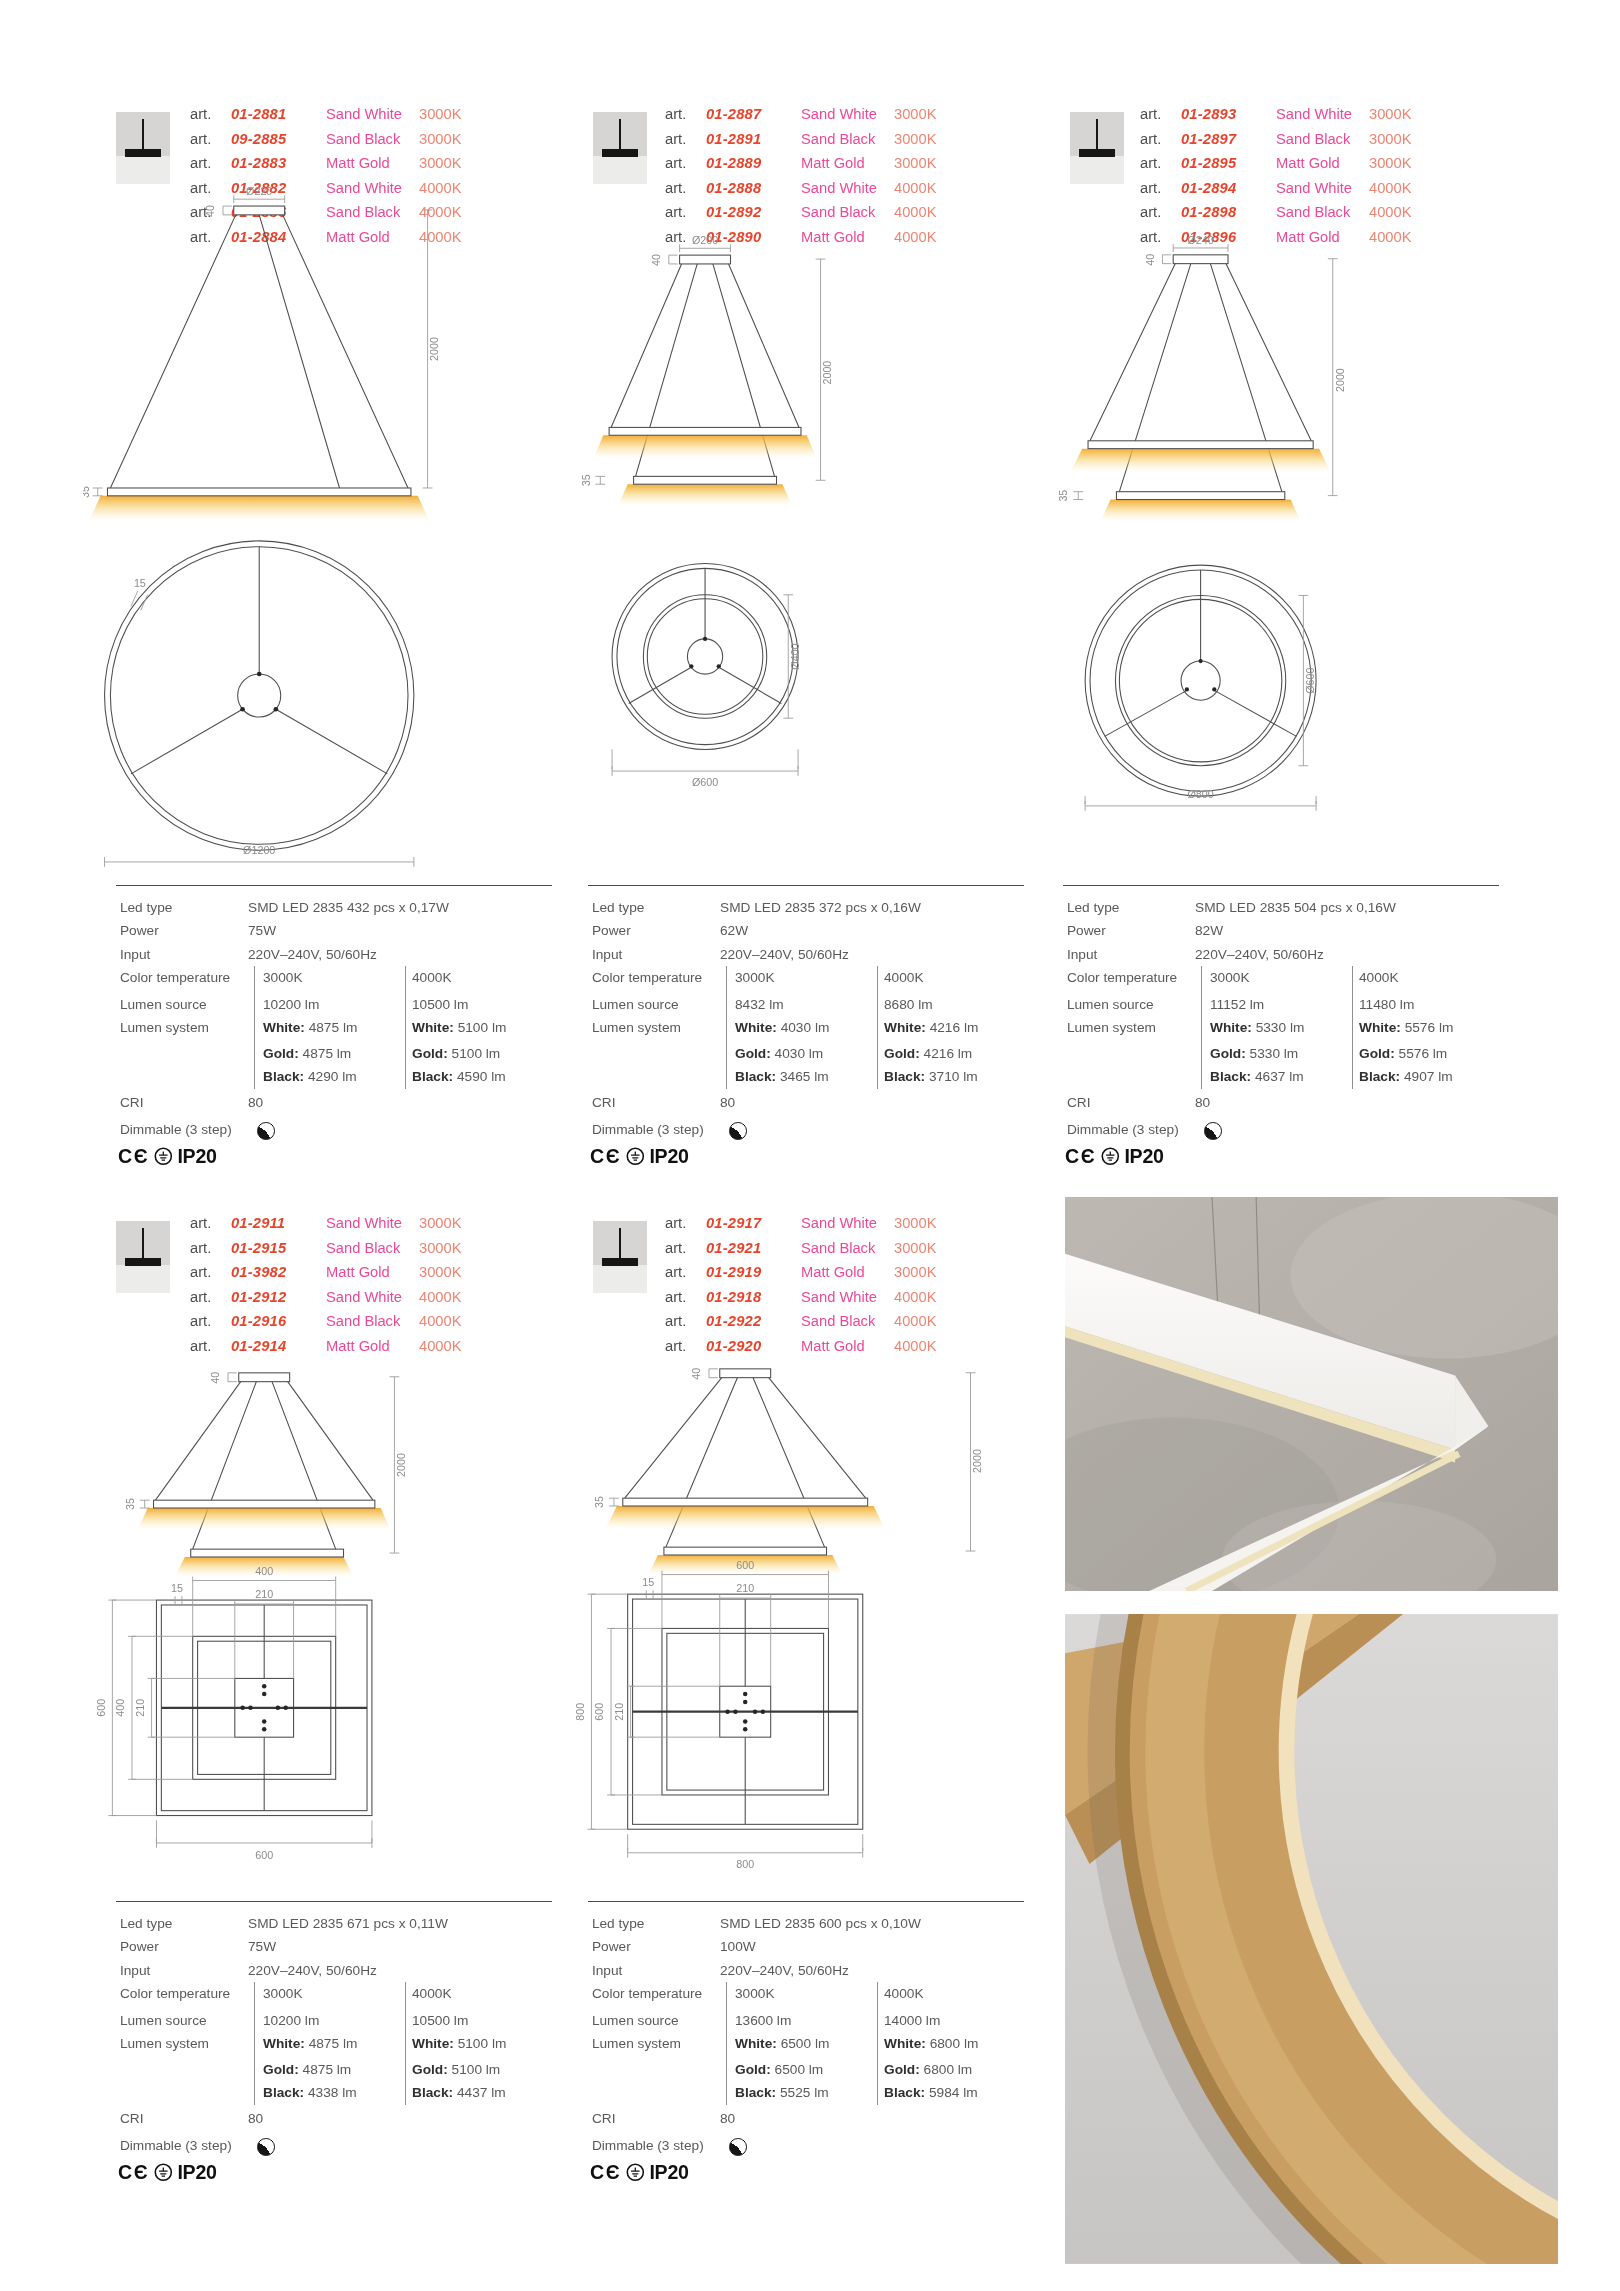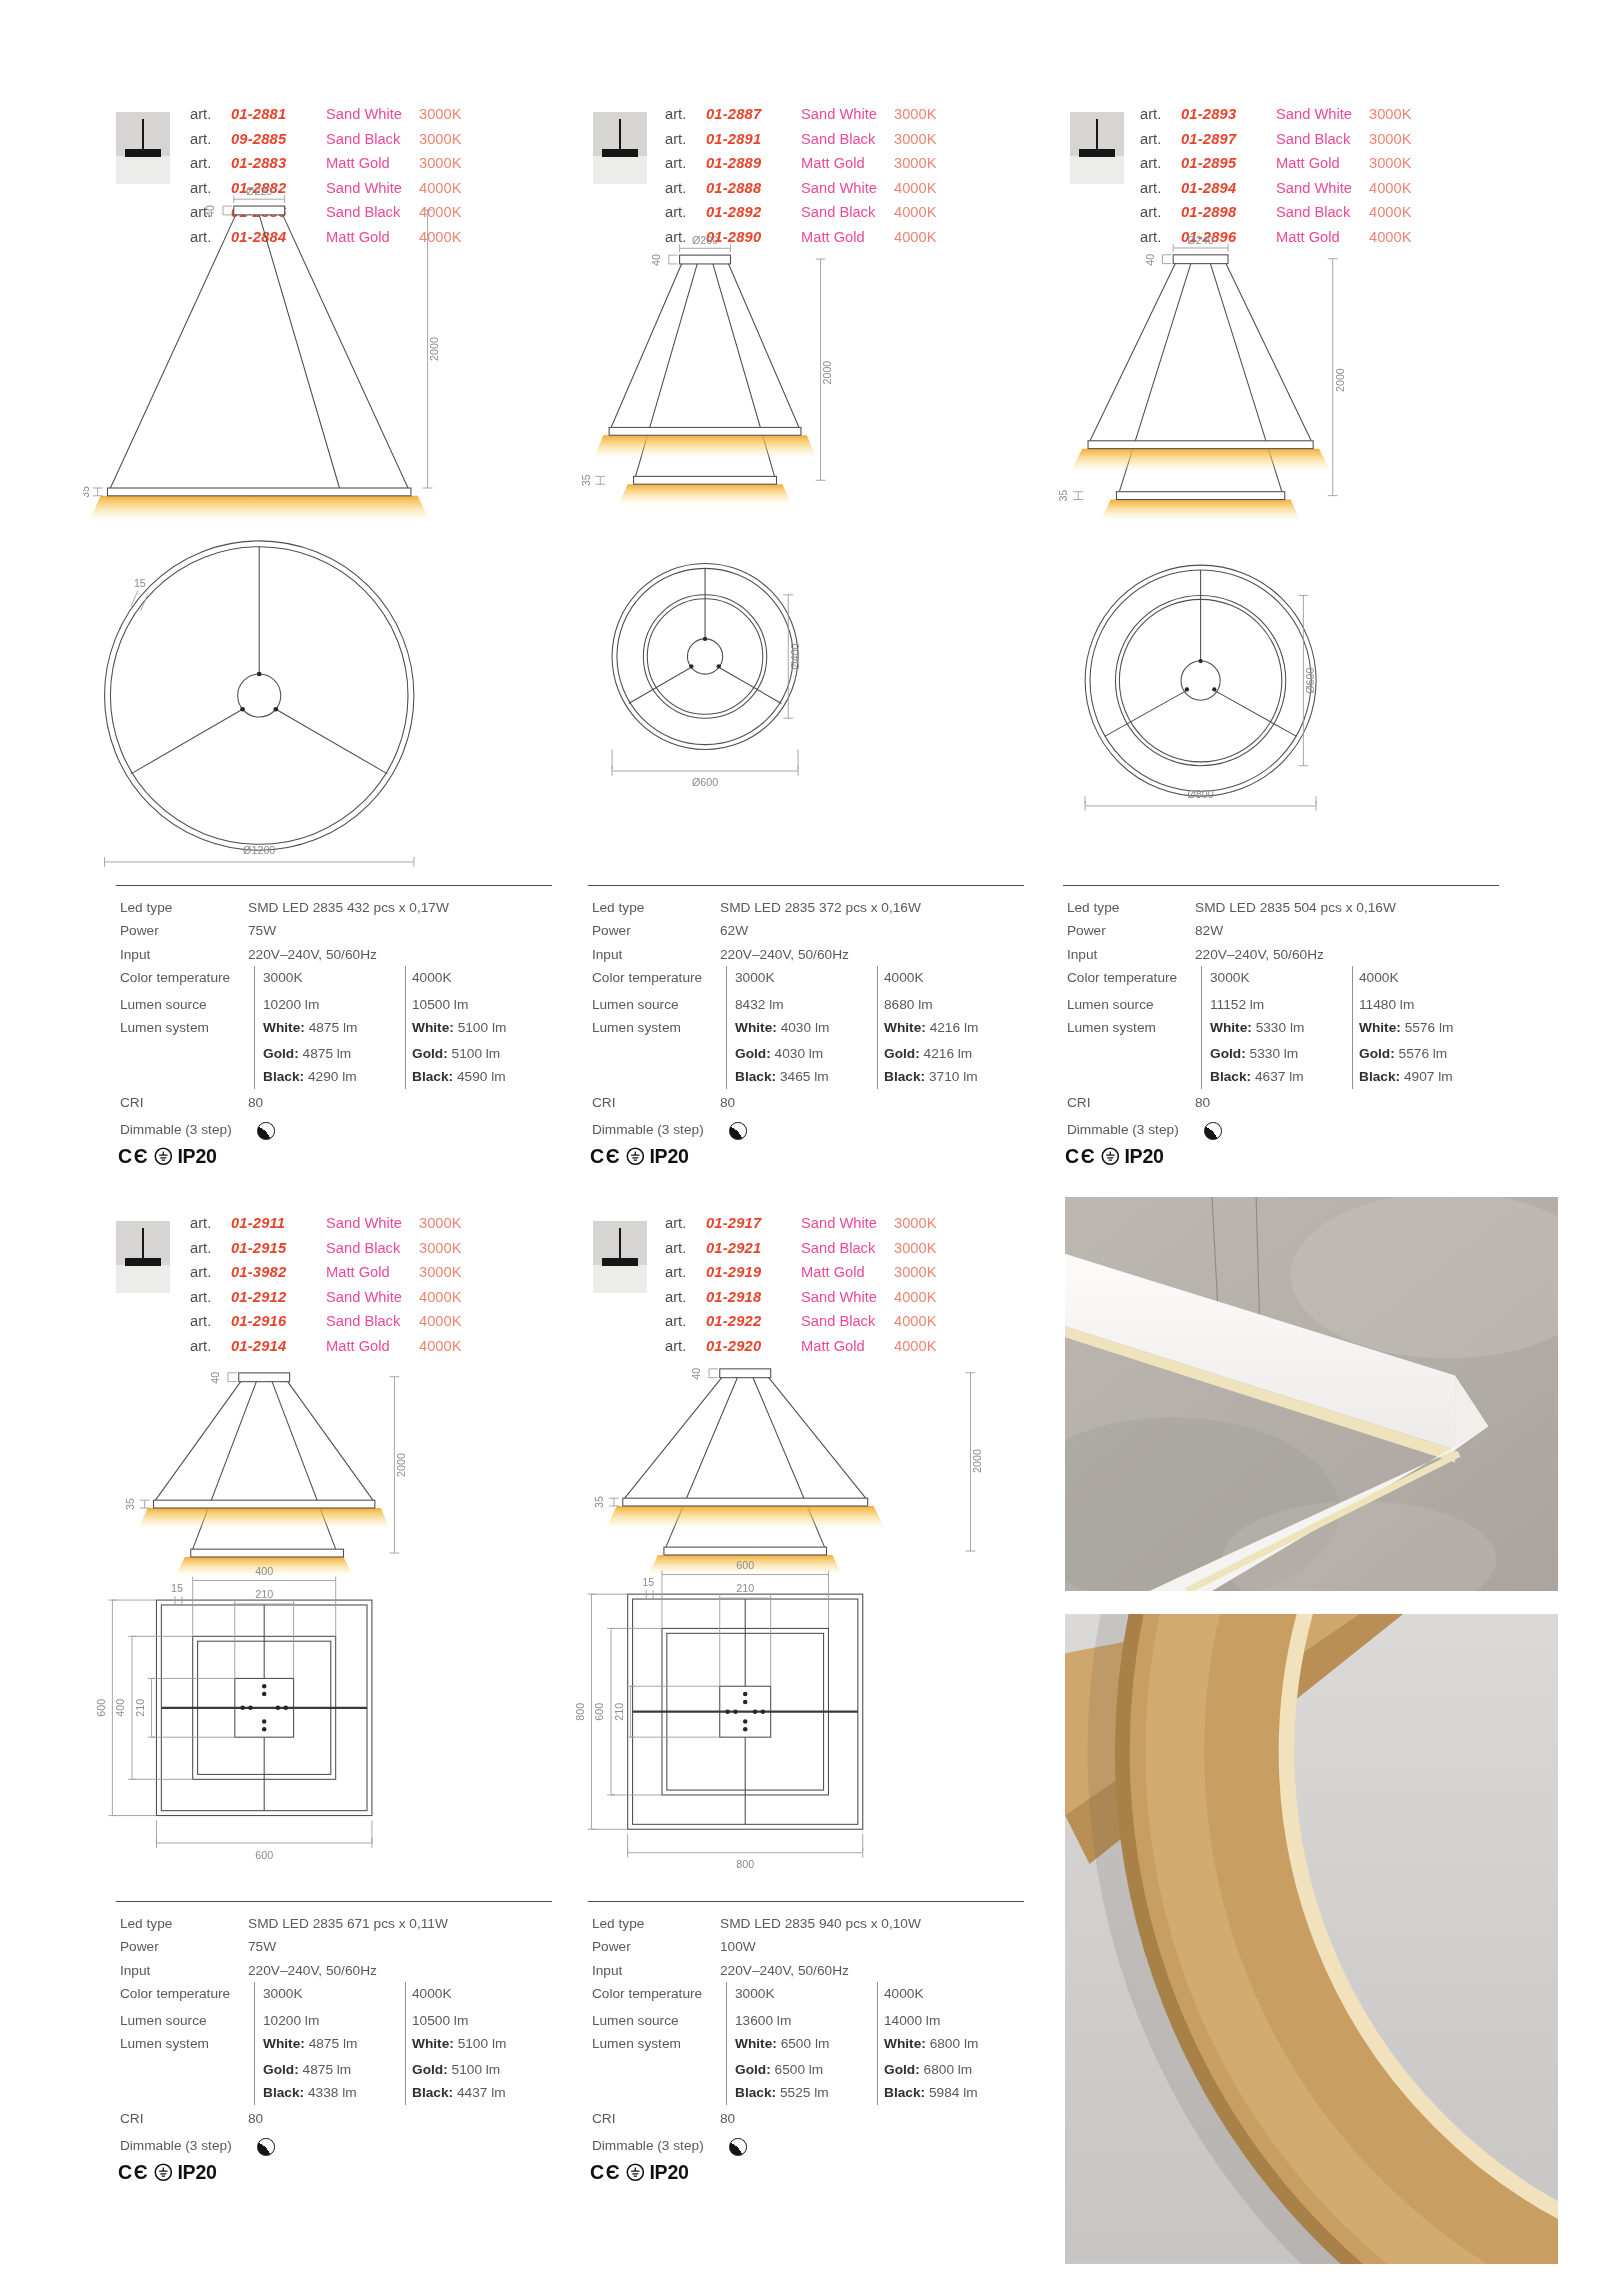--- a/index.html
+++ b/index.html
@@ -699,21 +699,21 @@
         </svg>
     <span class="ip">IP20</span>
   </div>
 </div>
 
 <div class="spec" style="left:588px;top:1901px">
   <div class="vline" style="left:138px"></div>
       <div class="vline" style="left:289px"></div>
   <div class="srow" style="top:11.8px">
         <span class="sl">Led type</span>
-        <span class="sv">SMD LED 2835 940 pcs x 0,10W</span>
+        <span class="sv">SMD LED 2835 600 pcs x 0,10W</span>
       </div>
   <div class="srow" style="top:35px">
         <span class="sl">Power</span>
         <span class="sv">100W</span>
       </div>
   <div class="srow" style="top:59px">
         <span class="sl">Input</span>
         <span class="sv">220V–240V, 50/60Hz</span>
       </div>
   <div class="srow" style="top:82px">

